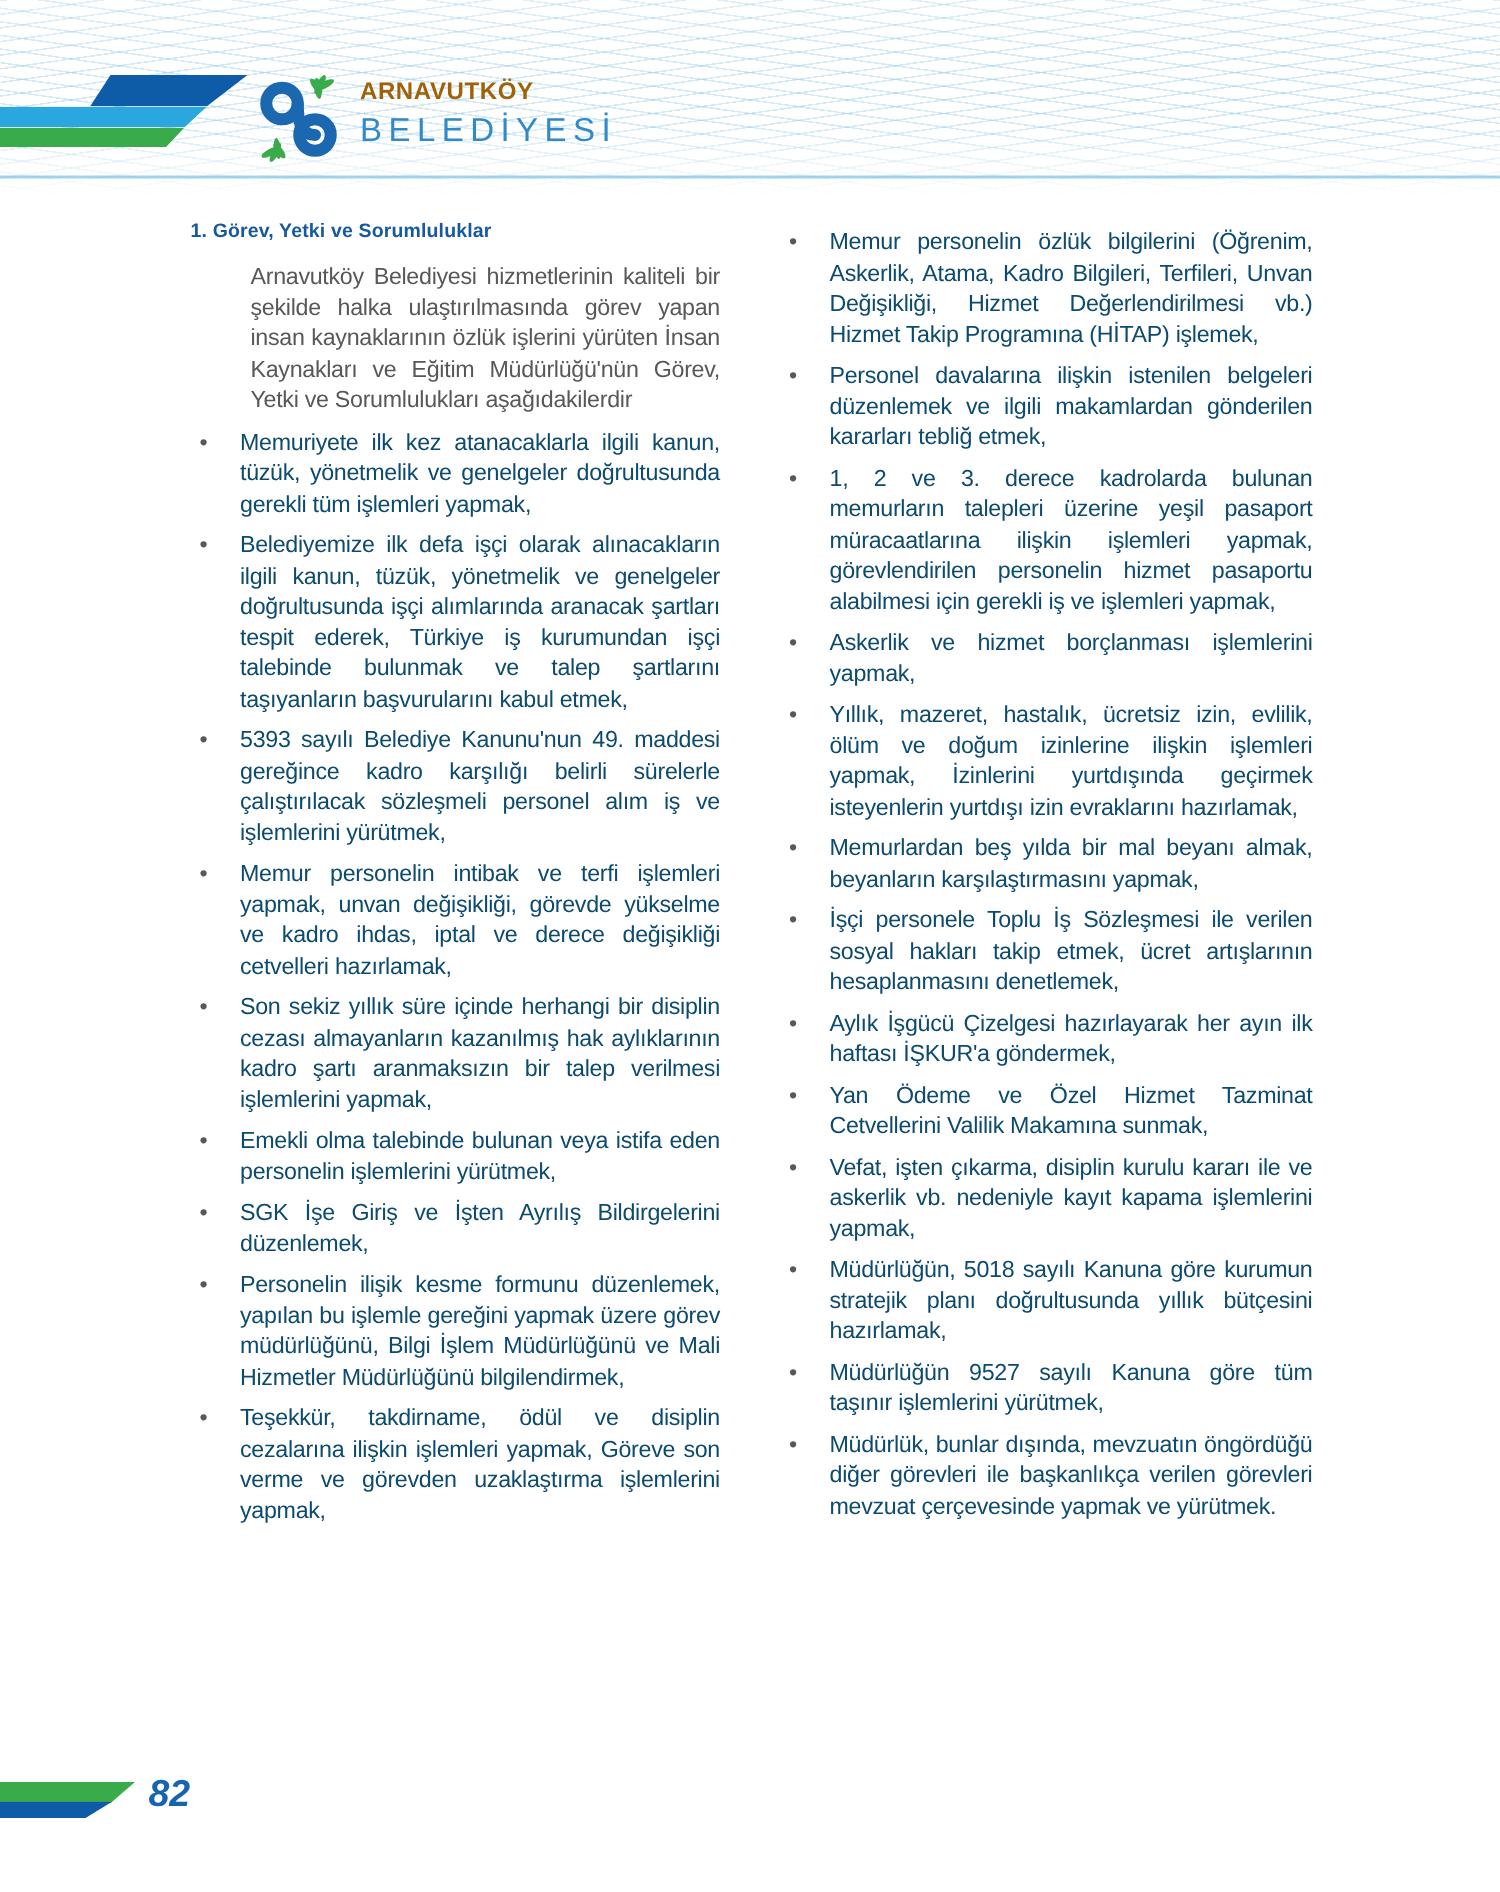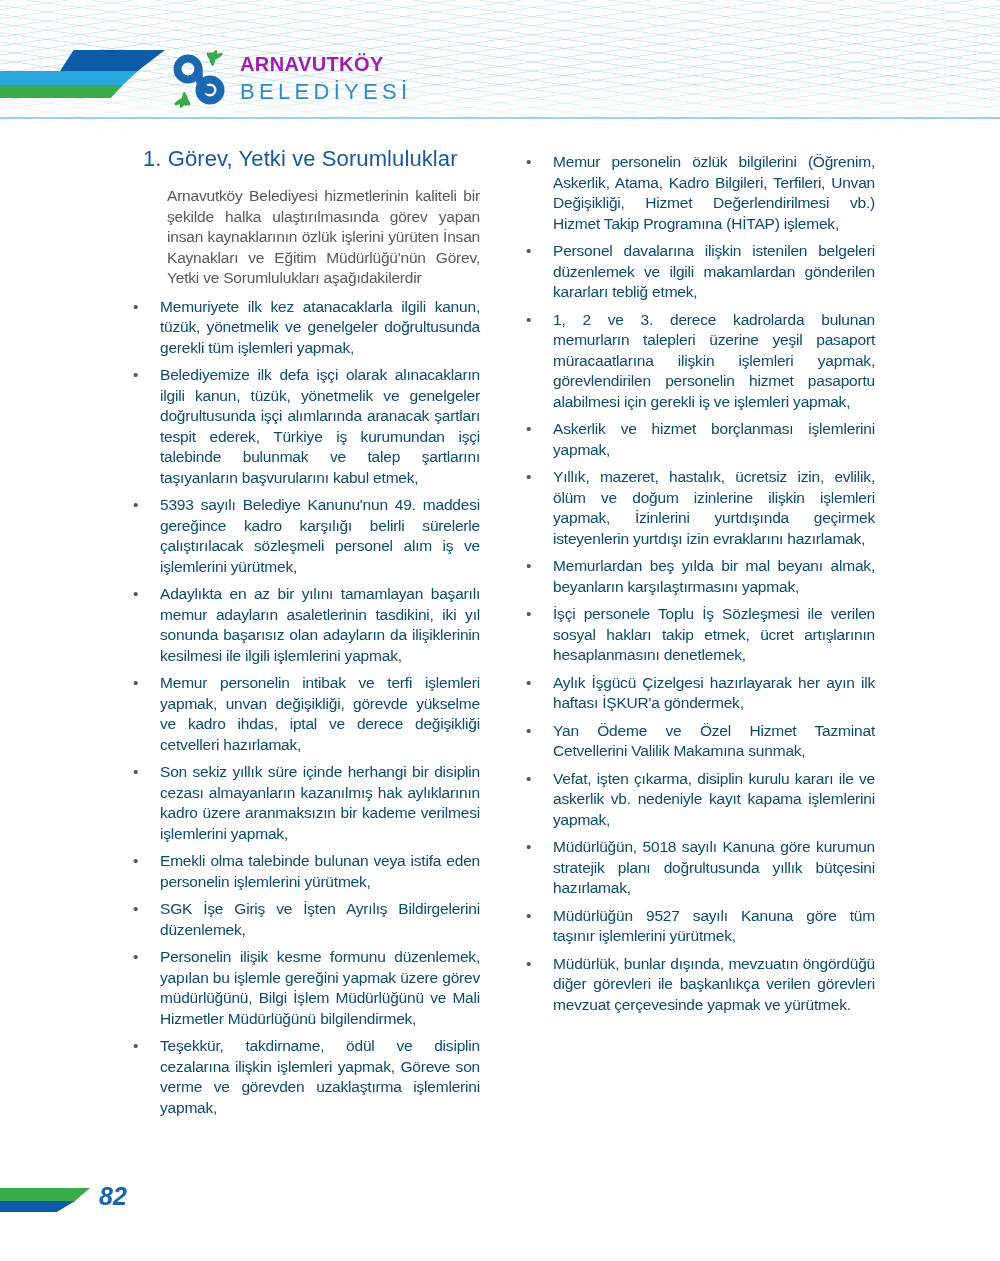--- a/index.html
+++ b/index.html
@@ -22,28 +22,28 @@
   .flag-darkblue { position:absolute; left:60px; top:50px; width:105px; height:21px;
     background:#0e5ca8; clip-path:polygon(13% 0,100% 0,74% 100%,0 100%); }
   .flag-lightblue { position:absolute; left:0; top:71px; width:138px; height:14px;
     background:#2ba7e0; clip-path:polygon(0 0,100% 0,89% 100%,0 100%); }
   .flag-green { position:absolute; left:0; top:85px; width:123px; height:13px;
     background:#3aab4a; clip-path:polygon(0 0,100% 0,90% 100%,0 100%); }
 
   
   .logo-icon { position:absolute; left:167px; top:47px; width:64px; height:64px; }
   .brand { position:absolute; left:240px; top:53px; }
-  .brand-line1 { font-size:20px; font-weight:800; color:#a21caf; letter-spacing:0.4px; }
+  .brand-line1 { font-size:16px; font-weight:800; color:#a16207; letter-spacing:0.4px; }
   .brand-line2 { font-size:22px; font-weight:400; color:#3089c9; letter-spacing:4.3px; margin-top:3px; }
 
   
   .content { position:absolute; left:127px; top:146px; width:748px; display:flex; gap:40px; }
   .col-left  { width:353px; }
   .col-right { width:355px; padding-top:6px; }
-  h1.section-title { font-size:22px; font-weight:400; color:#15599f; margin:0 0 14px 16px; letter-spacing:0.1px; }
+  h1.section-title { font-size:13px; font-weight:700; color:#15599f; margin:0 0 14px 0; letter-spacing:0.1px; }
   .intro { font-size:15.5px; line-height:20.5px; color:#57585a; text-align:justify;
     letter-spacing:-0.2px; margin-bottom:8px;margin-left:40px; }
   ul.duties { list-style:none; }
   ul.duties li { position:relative; padding-left:33px; margin-bottom:7px;
     font-size:15.5px; line-height:20.5px; color:#0c4a6e; text-align:justify; letter-spacing:-0.2px; }
   ul.duties li::before { content:"\2022"; position:absolute; left:6px; top:0; color:#57585a; }
 
   
   .footer-green { position:absolute; left:0; top:1188px; width:90px; height:14px;
     background:#3aab4a; clip-path:polygon(0 0,100% 0,82% 100%,0 100%); }
@@ -91,23 +91,22 @@
 </div>
 
 <div class="content">
   <div class="col-left">
     <h1 class="section-title">1. Görev, Yetki ve Sorumluluklar</h1>
     <p class="intro">Arnavutköy Belediyesi hizmetlerinin kaliteli bir şekilde halka ulaştırılmasında görev yapan insan kaynaklarının özlük işlerini yürüten İnsan Kaynakları ve Eğitim Müdürlüğü'nün Görev, Yetki ve Sorumlulukları aşağıdakilerdir</p>
     <ul class="duties">
         <li>Memuriyete ilk kez atanacaklarla ilgili kanun, tüzük, yönetmelik ve genelgeler doğrultusunda gerekli tüm işlemleri yapmak,</li>
         <li>Belediyemize ilk defa işçi olarak alınacakların ilgili kanun, tüzük, yönetmelik ve genelgeler doğrultusunda işçi alımlarında aranacak şartları tespit ederek, Türkiye iş kurumundan işçi talebinde bulunmak ve talep şartlarını taşıyanların başvurularını kabul etmek,</li>
         <li>5393 sayılı Belediye Kanunu'nun 49. maddesi gereğince kadro karşılığı belirli sürelerle çalıştırılacak sözleşmeli personel alım iş ve işlemlerini yürütmek,</li>
-        <li>Adaylıkta en az bir yılını tamamlayan başarılı memur adayların asaletlerinin tasdikini, iki yıl sonunda başarısız olan adayların da ilişiklerinin kesilmesi ile ilgili işlemlerini yapmak,</li>
         <li>Memur personelin intibak ve terfi işlemleri yapmak, unvan değişikliği, görevde yükselme ve kadro ihdas, iptal ve derece değişikliği cetvelleri hazırlamak,</li>
-        <li>Son sekiz yıllık süre içinde herhangi bir disiplin cezası almayanların kazanılmış hak aylıklarının kadro üzere aranmaksızın bir kademe verilmesi işlemlerini yapmak,</li>
+        <li>Son sekiz yıllık süre içinde herhangi bir disiplin cezası almayanların kazanılmış hak aylıklarının kadro şartı aranmaksızın bir talep verilmesi işlemlerini yapmak,</li>
         <li>Emekli olma talebinde bulunan veya istifa eden personelin işlemlerini yürütmek,</li>
         <li>SGK İşe Giriş ve İşten Ayrılış Bildirgelerini düzenlemek,</li>
         <li>Personelin ilişik kesme formunu düzenlemek, yapılan bu işlemle gereğini yapmak üzere görev müdürlüğünü, Bilgi İşlem Müdürlüğünü ve Mali Hizmetler Müdürlüğünü bilgilendirmek,</li>
         <li>Teşekkür, takdirname, ödül ve disiplin cezalarına ilişkin işlemleri yapmak, Göreve son verme ve görevden uzaklaştırma işlemlerini yapmak,</li>
       </ul>
   </div>
   <div class="col-right">
     <ul class="duties">
         <li>Memur personelin özlük bilgilerini (Öğrenim, Askerlik, Atama, Kadro Bilgileri, Terfileri, Unvan Değişikliği, Hizmet Değerlendirilmesi vb.) Hizmet Takip Programına (HİTAP) işlemek,</li>
         <li>Personel davalarına ilişkin istenilen belgeleri düzenlemek ve ilgili makamlardan gönderilen kararları tebliğ etmek,</li>

